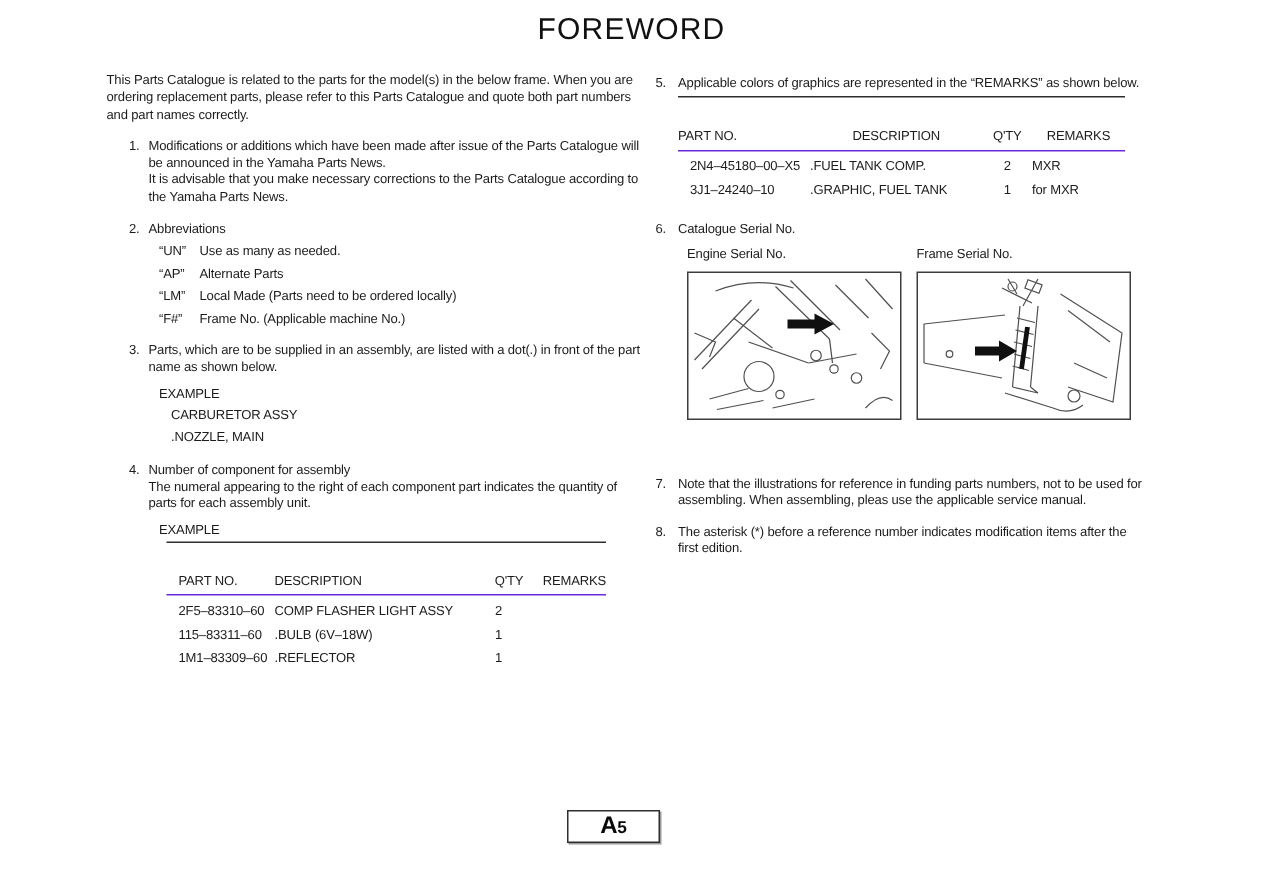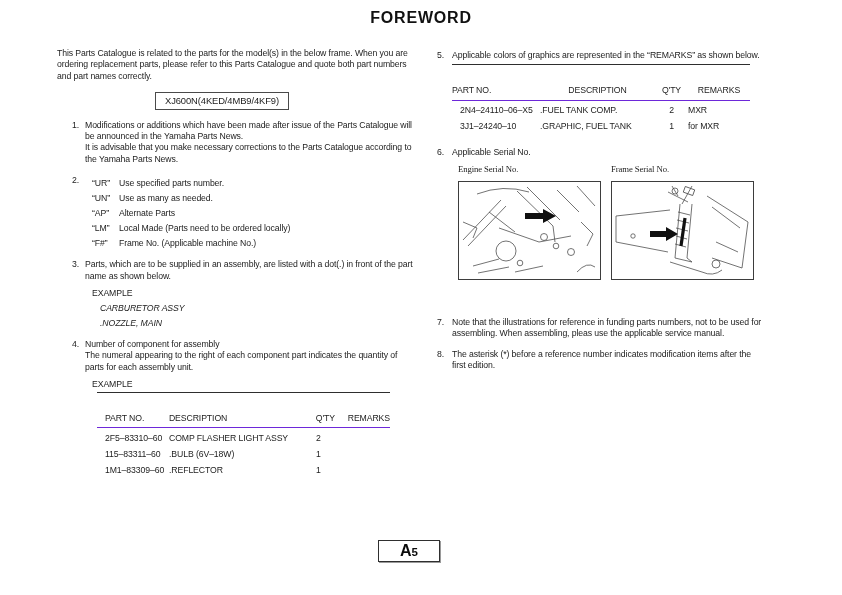--- a/index.html
+++ b/index.html
@@ -3,43 +3,43 @@
 <meta charset="utf-8">
 <style>
   html,body { margin:0; padding:0; background:#ffffff; }
   .page {
     position:relative; width:842px; height:595px; background:#ffffff;
     font-family:"Liberation Sans", sans-serif; color:#1c1c1c;
     letter-spacing:-0.1px; overflow:hidden;
   }
   .title {
     position:absolute; top:9px; left:0; right:0; text-align:center;
-    font-size:16px; letter-spacing:0.8px; color:#111; font-weight:700;
+    font-size:20px; letter-spacing:0.8px; color:#111; font-weight:400;
   }
   .col { position:absolute; font-size:8.7px; line-height:11.3px; }
-  .left-col  { left:57px; top:48px; width:356px; }
+  .left-col  { left:71px; top:48px; width:356px; }
   .right-col { left:437px; top:50px; width:325px; }
   .preline { white-space:pre-line; }
 
   .model-box {
     display:inline-block; border:1px solid #4a4a4a; padding:2px 9px 2.5px;
     font-size:9.4px; margin:10px 0 0 98px; background:#fff;
   }
 
   .item { display:flex; margin-top:10px; }
   .item .num { flex:none; width:13px; margin-left:15px; }
   .item .body { flex:1; }
   .right-col .item .num { margin-left:0; width:15px; }
 
   .abbrev-list { margin:3px 0 0 7px; }
   .abbrev-row { display:flex; margin-top:3.6px; }
   .abbrev-code { flex:none; width:27px; }
 
   .example-label { margin:6px 0 0 7px; }
-  .example-line { margin:3.6px 0 0 15px;font-style:italic; }
+  .example-line { margin:3.6px 0 0 15px; }
 
   
   .table-l { width:293px; margin:2px 0 0 12px; }
   .thead { display:flex; border-top:1px solid #2e2e2e; border-bottom:1px solid #6d28d9; padding:20px 0 3px; }
   .trow  { display:flex; padding-top:4.6px; }
   .l-c1 { width:72px; padding-left:8px; box-sizing:border-box; }
   .l-c2 { width:147px; }
   .l-c3 { width:32px; }
   .l-c4 { flex:1; }
 
@@ -49,21 +49,21 @@
   .r-c2h { width:115px; text-align:center; }
   .r-c3h { width:33px;  text-align:center; }
   .r-c4h { flex:1;      text-align:center; }
   .r-c1 { width:88px; padding-left:8px; box-sizing:border-box; }
   .r-c2 { width:115px; }
   .r-c3 { width:33px; text-align:center; }
   .r-c4 { flex:1;     text-align:left; }
 
   .serial-head { margin-top:15px; }
   .serial-labels { display:flex; gap:10px; margin:5px 0 0 21px; }
-  .serial-labels div { width:143px;font-family:Liberation Serif, serif; }
+  .serial-labels div { width:143px; }
   .illus-row { display:flex; gap:10px; margin:6px 0 0 21px; }
   .illus-box {
     width:141px; height:97px; border:1px solid #3d3d3d; background:#fff;
     flex:none; overflow:hidden;
   }
   .illus-box svg { display:block; }
   .item-7 { margin-top:37px; }
   .item-8 { margin-top:9px; }
 
   .footer-box {
@@ -78,36 +78,32 @@
 <body>
 
 <div class="page">
 
   <div class="title">FOREWORD</div>
 
   <div class="col left-col">
 
     <div>This Parts Catalogue is related to the parts for the model(s) in the below frame. When you are ordering replacement parts, please refer to this Parts Catalogue and quote both part numbers and part names correctly.</div>
 
-    <div class="model-box">XJ600N(4KED/4MB9/4KF9)</div>
 
     <div class="item">
       <div class="num">1.</div>
       <div class="body preline">Modifications or additions which have been made after issue of the Parts Catalogue will be announced in the Yamaha Parts News.
 It is advisable that you make necessary corrections to the Parts Catalogue according to the Yamaha Parts News.</div>
     </div>
 
     <div class="item">
       <div class="num">2.</div>
       <div class="body">
+        <div>Abbreviations</div>
         <div class="abbrev-list">
-          <div class="abbrev-row">
-            <div class="abbrev-code">“UR”</div>
-            <div>Use specified parts number.</div>
-          </div>
           <div class="abbrev-row">
             <div class="abbrev-code">“UN”</div>
             <div>Use as many as needed.</div>
           </div>
           <div class="abbrev-row">
             <div class="abbrev-code">“AP”</div>
             <div>Alternate Parts</div>
           </div>
           <div class="abbrev-row">
             <div class="abbrev-code">“LM”</div>
@@ -175,36 +171,36 @@
     </div>
 
     <div class="table-r">
       <div class="thead">
         <div class="r-c1h">PART NO.</div>
         <div class="r-c2h">DESCRIPTION</div>
         <div class="r-c3h">Q'TY</div>
         <div class="r-c4h">REMARKS</div>
       </div>
       <div class="trow">
-        <div class="r-c1">2N4–24110–06–X5</div>
+        <div class="r-c1">2N4–45180–00–X5</div>
         <div class="r-c2">.FUEL TANK COMP.</div>
         <div class="r-c3">2</div>
         <div class="r-c4">MXR</div>
       </div>
       <div class="trow">
         <div class="r-c1">3J1–24240–10</div>
         <div class="r-c2">.GRAPHIC, FUEL TANK</div>
         <div class="r-c3">1</div>
         <div class="r-c4">for MXR</div>
       </div>
     </div>
 
     <div class="item serial-head">
       <div class="num">6.</div>
-      <div class="body">Applicable Serial No.</div>
+      <div class="body">Catalogue Serial No.</div>
     </div>
 
     <div class="serial-labels">
       <div>Engine Serial No.</div>
       <div>Frame Serial No.</div>
     </div>
 
     <div class="illus-row">
       <div class="illus-box">
         <svg width="141" height="97" viewBox="0 0 141 97">

